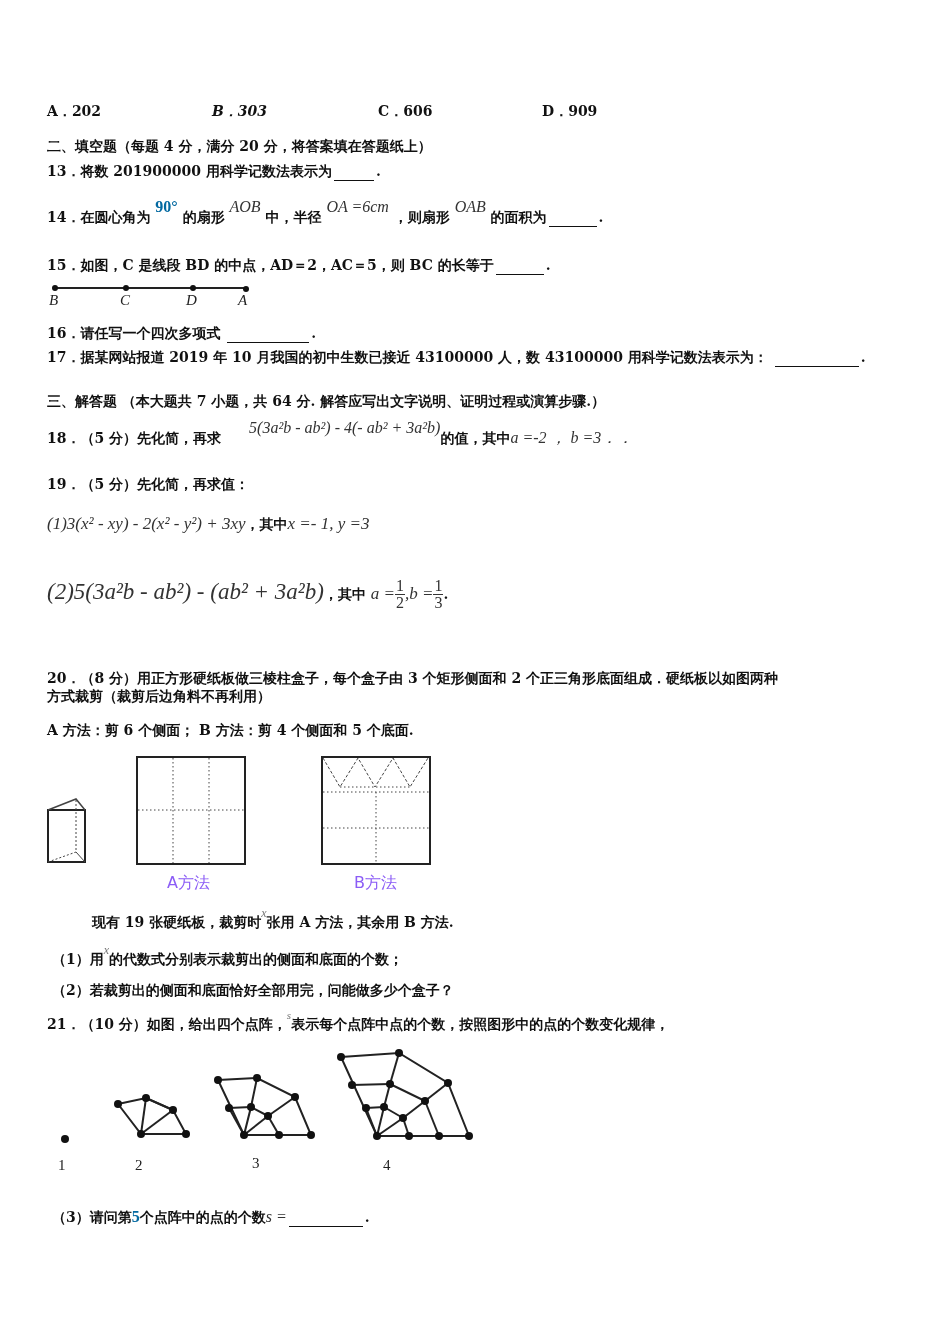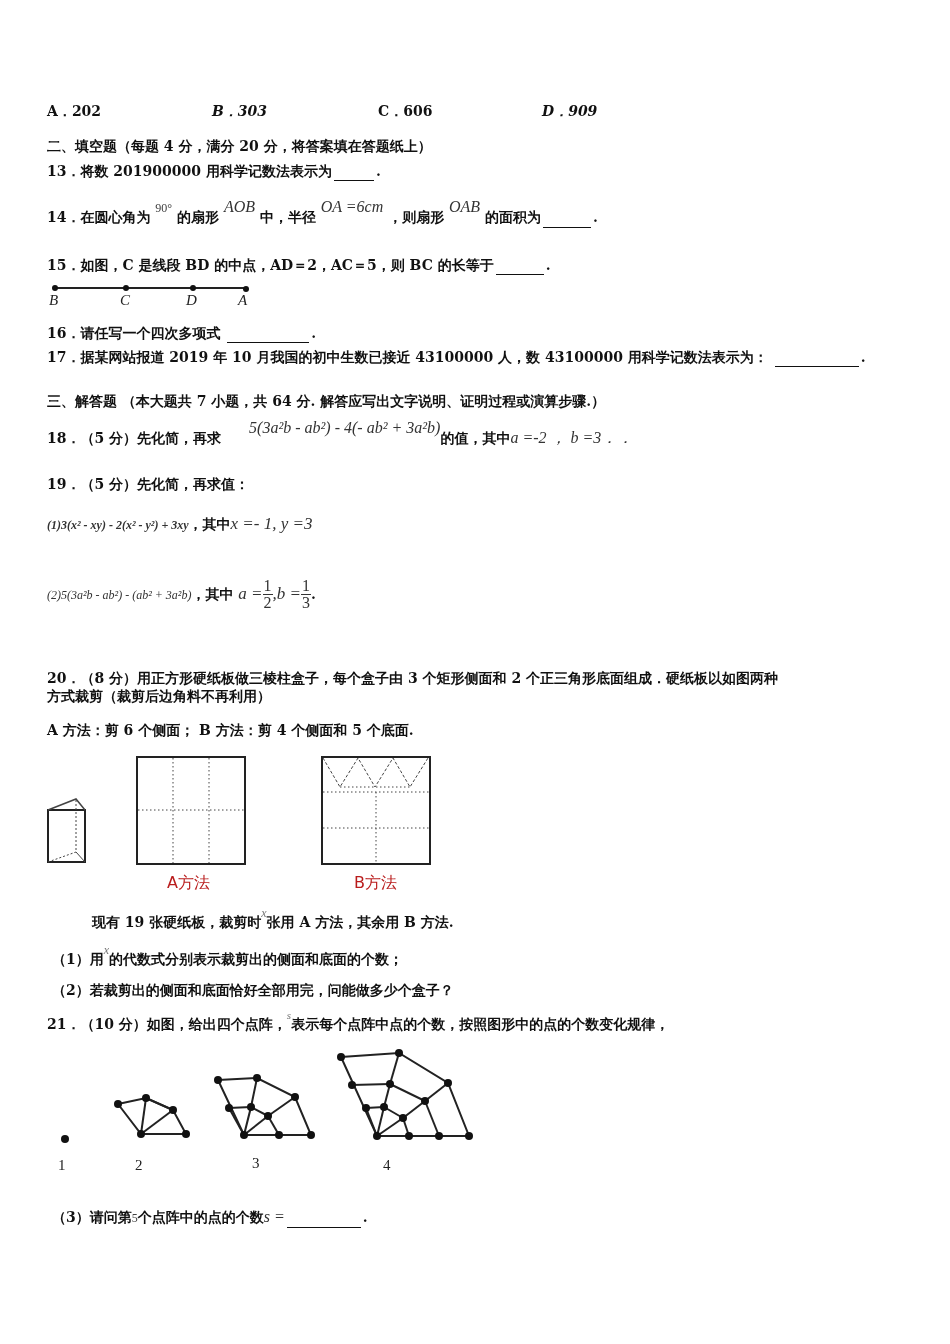--- a/index.html
+++ b/index.html
@@ -1,37 +1,37 @@
 <!DOCTYPE html>
 <html><head>
 <meta charset="utf-8">
 <style>
   html, body { margin:0; padding:0; background:#ffffff; }
   body { width:950px; height:1344px; position:relative; overflow:hidden;
          font-family:"DejaVu Serif","Liberation Serif",serif; color:#111; }
   .line { position:absolute; left:47px; font-size:14px; font-weight:bold; white-space:nowrap; line-height:20px; }
   .math { font-family:"Liberation Serif","DejaVu Serif",serif; font-weight:normal; font-style:italic; font-size:16px; color:#333; }
-  .mathn { font-family:"Liberation Serif","DejaVu Serif",serif; font-weight:normal; font-size:12px; color:#404040; }
+  .mathn { font-family:"Liberation Serif","DejaVu Serif",serif; font-weight:bold; font-size:16px; color:#0369a1; }
   .raise { position:relative; top:-10px; }
   .blank { display:inline-block; border-bottom:1.5px solid #111; vertical-align:bottom; margin:0 2px; }
   .opt { position:absolute; top:103px; font-size:14px; font-weight:bold; }
   svg { position:absolute; overflow:visible; }
-  .caption { position:absolute; font-family:"DejaVu Sans","Liberation Sans",sans-serif; font-size:16px; color:#b91c1c; }
+  .caption { position:absolute; font-family:"DejaVu Sans","Liberation Sans",sans-serif; font-size:16px; color:#8b5cf6; }
   .fig-label { position:absolute; font-family:"Liberation Serif","DejaVu Serif",serif; font-size:15px; color:#222; }
   .frac { display:inline-block; vertical-align:middle; text-align:center; font-style:normal; line-height:16px; }
   .frac span { display:block; }
   .frac .num { border-bottom:1px solid #333; padding:0 1px; }
 </style>
 </head>
 <body>
 
 <div class="opt" style="left:47px;"><span>A．</span><span>202</span></div>
 <div class="opt" style="left:212px;font-style:italic;"><span>B．</span><span>303</span></div>
 <div class="opt" style="left:378px;"><span>C．</span><span>606</span></div>
-<div class="opt" style="left:542px;font-style:italic;"><span>D．</span><span>909</span></div>
+<div class="opt" style="left:542px;"><span>D．</span><span>909</span></div>
 
 <div class="line" style="top:136px;">二、填空题（每题 4 分，满分 20 分，将答案填在答题纸上）</div>
 
 <div class="line" style="top:161px;">
   <span>13．将数 201900000 用科学记数法表示为</span><span class="blank" style="width:40px;"></span><span>.</span>
 </div>
 
 <div class="line" style="top:207px;">
   <span>14．在圆心角为</span>
   <span class="mathn raise">90°</span>
@@ -68,24 +68,24 @@
 </div>
 
 <div class="line" style="top:391px;">三、解答题 （本大题共 7 小题，共 64 分. 解答应写出文字说明、证明过程或演算步骤.）</div>
 
 <div class="line" style="top:428px;">
   <span>18．（5 分）先化简，再求</span><span class="math raise" style="font-style:italic;margin-left:28px;">5(3a²b - ab²) - 4(- ab² + 3a²b)</span><span>的值，其中</span><span class="math">a =-2 ， b =3．．</span>
 </div>
 
 <div class="line" style="top:474px;">19．（5 分）先化简，再求值：</div>
 <div class="line" style="top:514px;">
-  <span class="math" style="font-size:12px;font-weight:bold;">(1)3(x² - xy) - 2(x² -  y²) + 3xy</span><span>，其中</span><span class="math" style="font-size:17px;">x =- 1, y =3</span>
+  <span class="math" style="font-size:17px;">(1)3(x² - xy) - 2(x² -  y²) + 3xy</span><span>，其中</span><span class="math" style="font-size:17px;">x =- 1, y =3</span>
 </div>
 <div class="line" style="top:578px;">
-  <span class="math" style="font-size:12px;text-align:center;">(2)5(3a²b - ab²) - (ab² + 3a²b)</span><span>，其中</span>
+  <span class="math" style="font-size:23px;text-align:center;">(2)5(3a²b - ab²) - (ab² + 3a²b)</span><span>，其中</span>
   <span class="math" style="font-size:17px;">a =</span><span class="math frac" style="font-size:16px;"><span class="num">1</span><span>2</span></span><span class="math" style="font-size:17px;">,b =</span><span class="math frac" style="font-size:16px;"><span class="num">1</span><span>3</span></span><span>.</span>
 </div>
 
 <div class="line" style="top:668px;">20．（8 分）用正方形硬纸板做三棱柱盒子，每个盒子由 3 个矩形侧面和 2 个正三角形底面组成．硬纸板以如图两种</div>
 <div class="line" style="top:686px;">方式裁剪（裁剪后边角料不再利用）</div>
 <div class="line" style="top:720px;">A 方法：剪 6 个侧面；  B 方法：剪 4 个侧面和 5 个底面.</div>
 
 <svg style="left:0;top:0;" width="950" height="900">
 
   <rect x="48" y="810" width="37" height="52" fill="none" stroke="#222" stroke-width="2"></rect>

